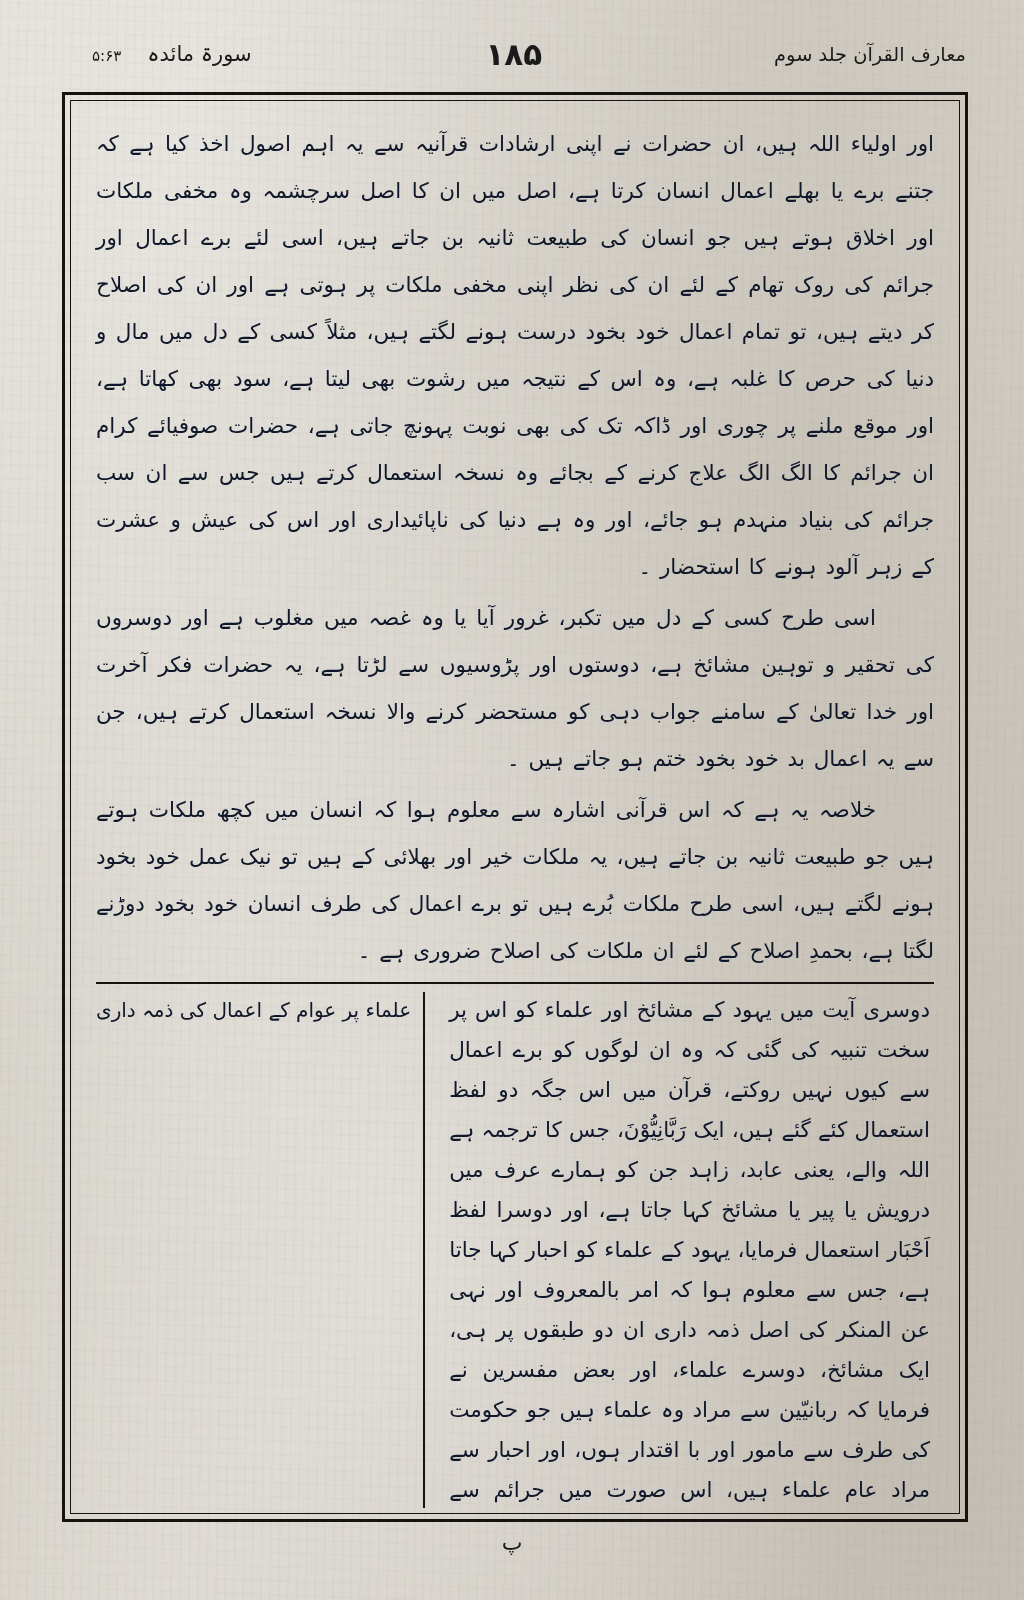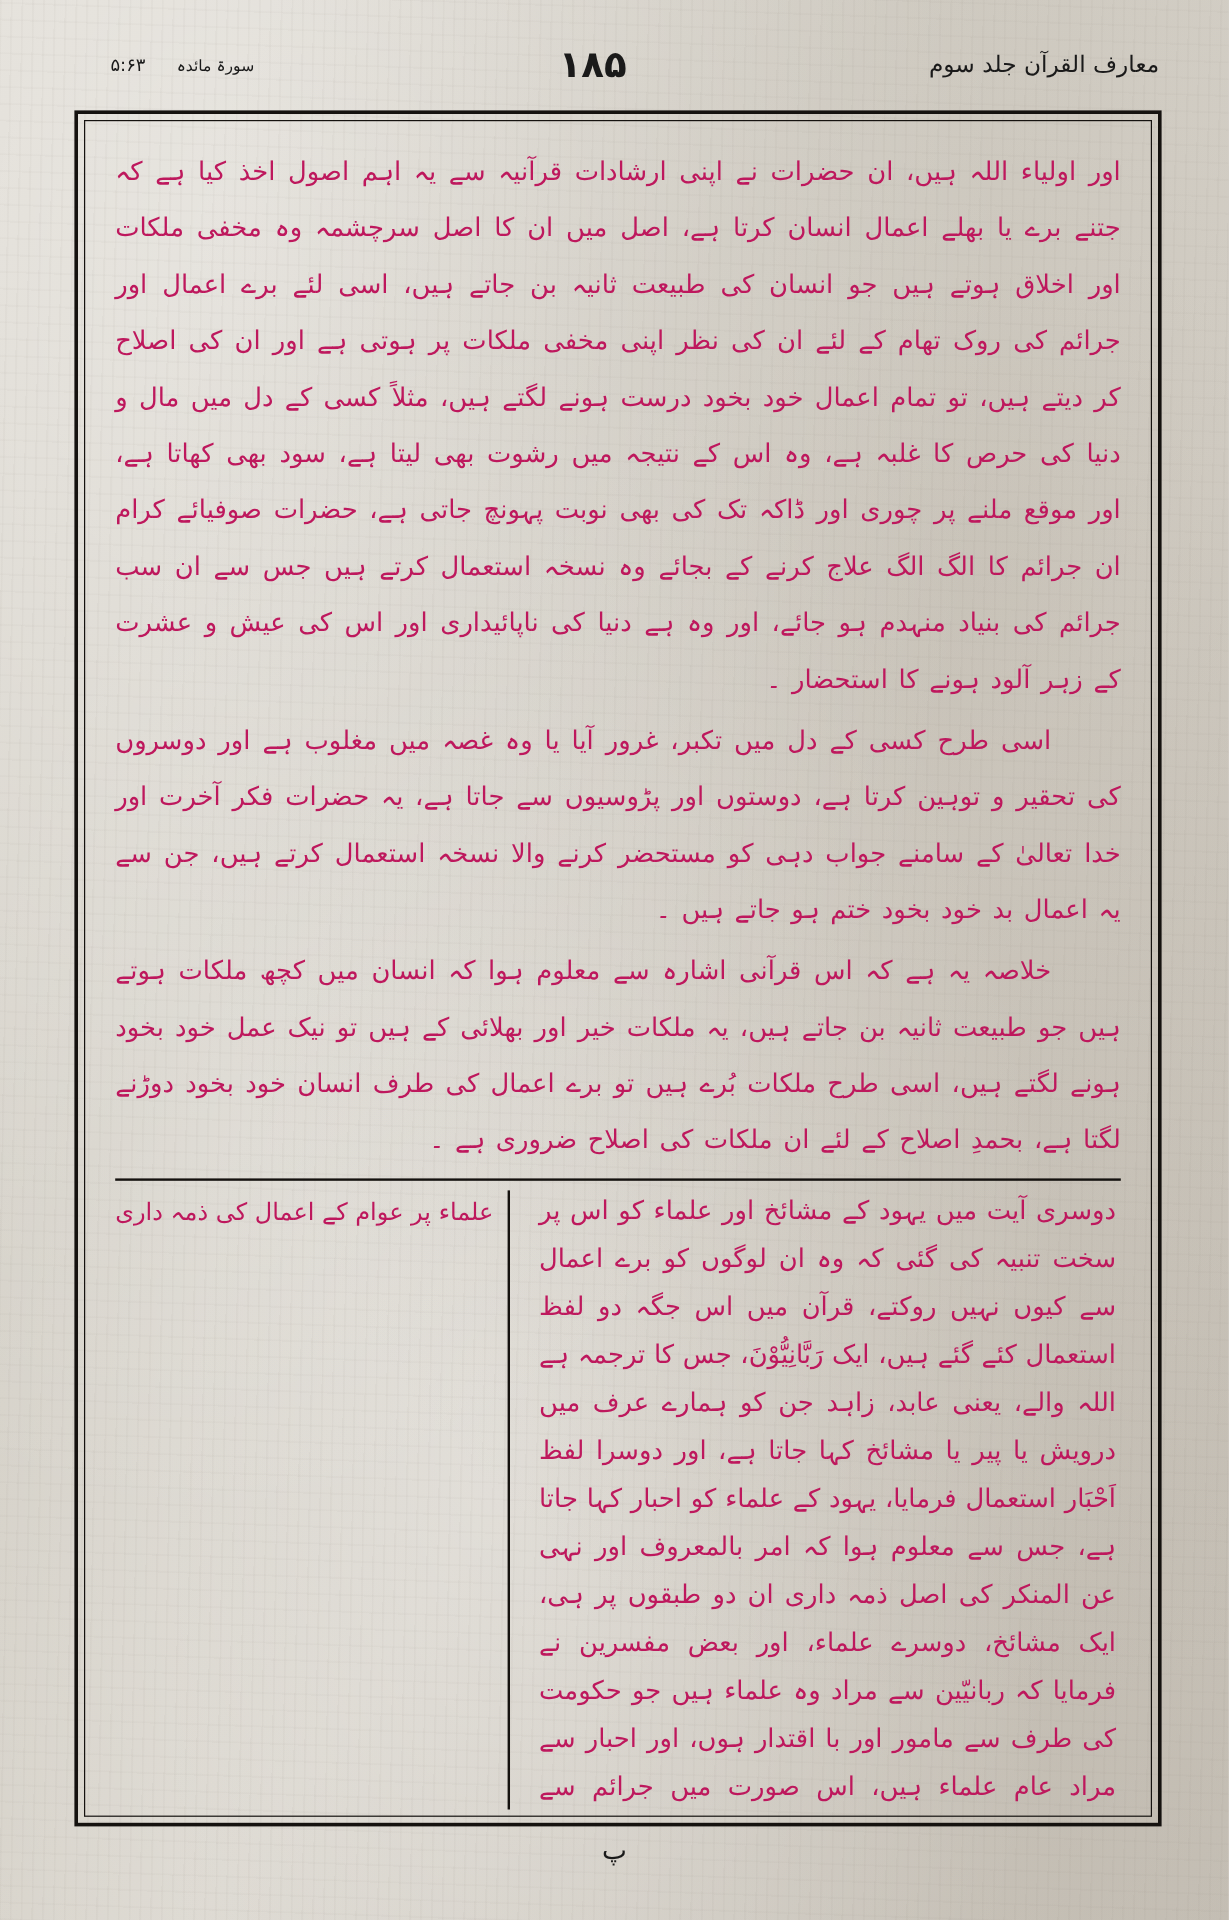--- a/index.html
+++ b/index.html
@@ -62,21 +62,21 @@
     font-weight: bold;
     letter-spacing: 2px;
   }
   .hdr-surah-wrap {
     display: flex;
     align-items: baseline;
     gap: 26px;
     white-space: nowrap;
   }
   .hdr-surah {
-    font-size: 13px;
+    font-size: 21px;
   }
   .hdr-ayah {
     font-size: 15px;
     margin-left: 32px;
   }
 
   .frame-outer {
     position: absolute;
     top: 92px;
     left: 62px;
@@ -90,21 +90,21 @@
     inset: 5px;
     border: 1px solid #15120f;
   }
 
   .content {
     position: absolute;
     inset: 11px;
     padding: 14px 20px 10px 20px;
     direction: rtl;
     text-align: justify;
-    color: #be185d;
+    color: #0f172a;
     overflow: hidden;
   }
 
   .para {
     font-size: 21.5px;
     line-height: 47px;
     margin: 0 0 4px 0;
     text-align: justify;
     text-justify: inter-word;
     word-spacing: 2px;
@@ -182,21 +182,21 @@
       <span class="hdr-ayah">۵:۶۳</span>
     </div>
   </div>
 
   <div class="frame-outer">
     <div class="frame-inner"></div>
 
     <div class="content">
 
       <p class="para">اور اولیاء اللہ ہیں، ان حضرات نے اپنی ارشادات قرآنیہ سے یہ اہم اصول اخذ کیا ہے کہ جتنے برے یا بھلے اعمال انسان کرتا ہے، اصل میں ان کا اصل سرچشمہ وہ مخفی ملکات اور اخلاق ہوتے ہیں جو انسان کی طبیعت ثانیہ بن جاتے ہیں، اسی لئے برے اعمال اور جرائم کی روک تھام کے لئے ان کی نظر اپنی مخفی ملکات پر ہوتی ہے اور ان کی اصلاح کر دیتے ہیں، تو تمام اعمال خود بخود درست ہونے لگتے ہیں، مثلاً کسی کے دل میں مال و دنیا کی حرص کا غلبہ ہے، وہ اس کے نتیجہ میں رشوت بھی لیتا ہے، سود بھی کھاتا ہے، اور موقع ملنے پر چوری اور ڈاکہ تک کی بھی نوبت پہونچ جاتی ہے، حضرات صوفیائے کرام ان جرائم کا الگ الگ علاج کرنے کے بجائے وہ نسخہ استعمال کرتے ہیں جس سے ان سب جرائم کی بنیاد منہدم ہو جائے، اور وہ ہے دنیا کی ناپائیداری اور اس کی عیش و عشرت کے زہر آلود ہونے کا استحضار ۔</p>
-      <p class="para indent">اسی طرح کسی کے دل میں تکبر، غرور آیا یا وہ غصہ میں مغلوب ہے اور دوسروں کی تحقیر و توہین کرتا ہے، دوستوں اور پڑوسیوں سے جاتا ہے، یہ حضرات فکر آخرت اور خدا تعالیٰ کے سامنے جواب دہی کو مستحضر کرنے والا نسخہ استعمال کرتے ہیں، جن سے یہ اعمال بد خود بخود ختم ہو جاتے ہیں ۔</p>
+      <p class="para indent">اسی طرح کسی کے دل میں تکبر، غرور آیا یا وہ غصہ میں مغلوب ہے اور دوسروں کی تحقیر و توہین مشائخ ہے، دوستوں اور پڑوسیوں سے لڑتا ہے، یہ حضرات فکر آخرت اور خدا تعالیٰ کے سامنے جواب دہی کو مستحضر کرنے والا نسخہ استعمال کرتے ہیں، جن سے یہ اعمال بد خود بخود ختم ہو جاتے ہیں ۔</p>
       <p class="para indent">خلاصہ یہ ہے کہ اس قرآنی اشارہ سے معلوم ہوا کہ انسان میں کچھ ملکات ہوتے ہیں جو طبیعت ثانیہ بن جاتے ہیں، یہ ملکات خیر اور بھلائی کے ہیں تو نیک عمل خود بخود ہونے لگتے ہیں، اسی طرح ملکات بُرے ہیں تو برے اعمال کی طرف انسان خود بخود دوڑنے لگتا ہے، بحمدِ اصلاح کے لئے ان ملکات کی اصلاح ضروری ہے ۔</p>
 
       <div class="section-head">
         <div class="sh-main">دوسری آیت میں یہود کے مشائخ اور علماء کو اس پر سخت تنبیہ کی گئی کہ وہ ان لوگوں کو برے اعمال سے کیوں نہیں روکتے، قرآن میں اس جگہ دو لفظ استعمال کئے گئے ہیں، ایک رَبَّانِیُّوْنَ، جس کا ترجمہ ہے اللہ والے، یعنی عابد، زاہد جن کو ہمارے عرف میں درویش یا پیر یا مشائخ کہا جاتا ہے، اور دوسرا لفظ اَحْبَار استعمال فرمایا، یہود کے علماء کو احبار کہا جاتا ہے، جس سے معلوم ہوا کہ امر بالمعروف اور نہی عن المنکر کی اصل ذمہ داری ان دو طبقوں پر ہی، ایک مشائخ، دوسرے علماء، اور بعض مفسرین نے فرمایا کہ ربانیّین سے مراد وہ علماء ہیں جو حکومت کی طرف سے مامور اور با اقتدار ہوں، اور احبار سے مراد عام علماء ہیں، اس صورت میں جرائم سے روکنے کی ذمہ داری حکام اور علماء دونوں پر عائد ہو جاتی ہے، اور بعض دوسری آیات میں اس کی تصریح بھی ہے ۔</div>
         <div class="sh-sep"></div>
         <div class="sh-label">علماء پر عوام کے اعمال کی ذمہ داری</div>
       </div>
 
     </div>
   </div>

